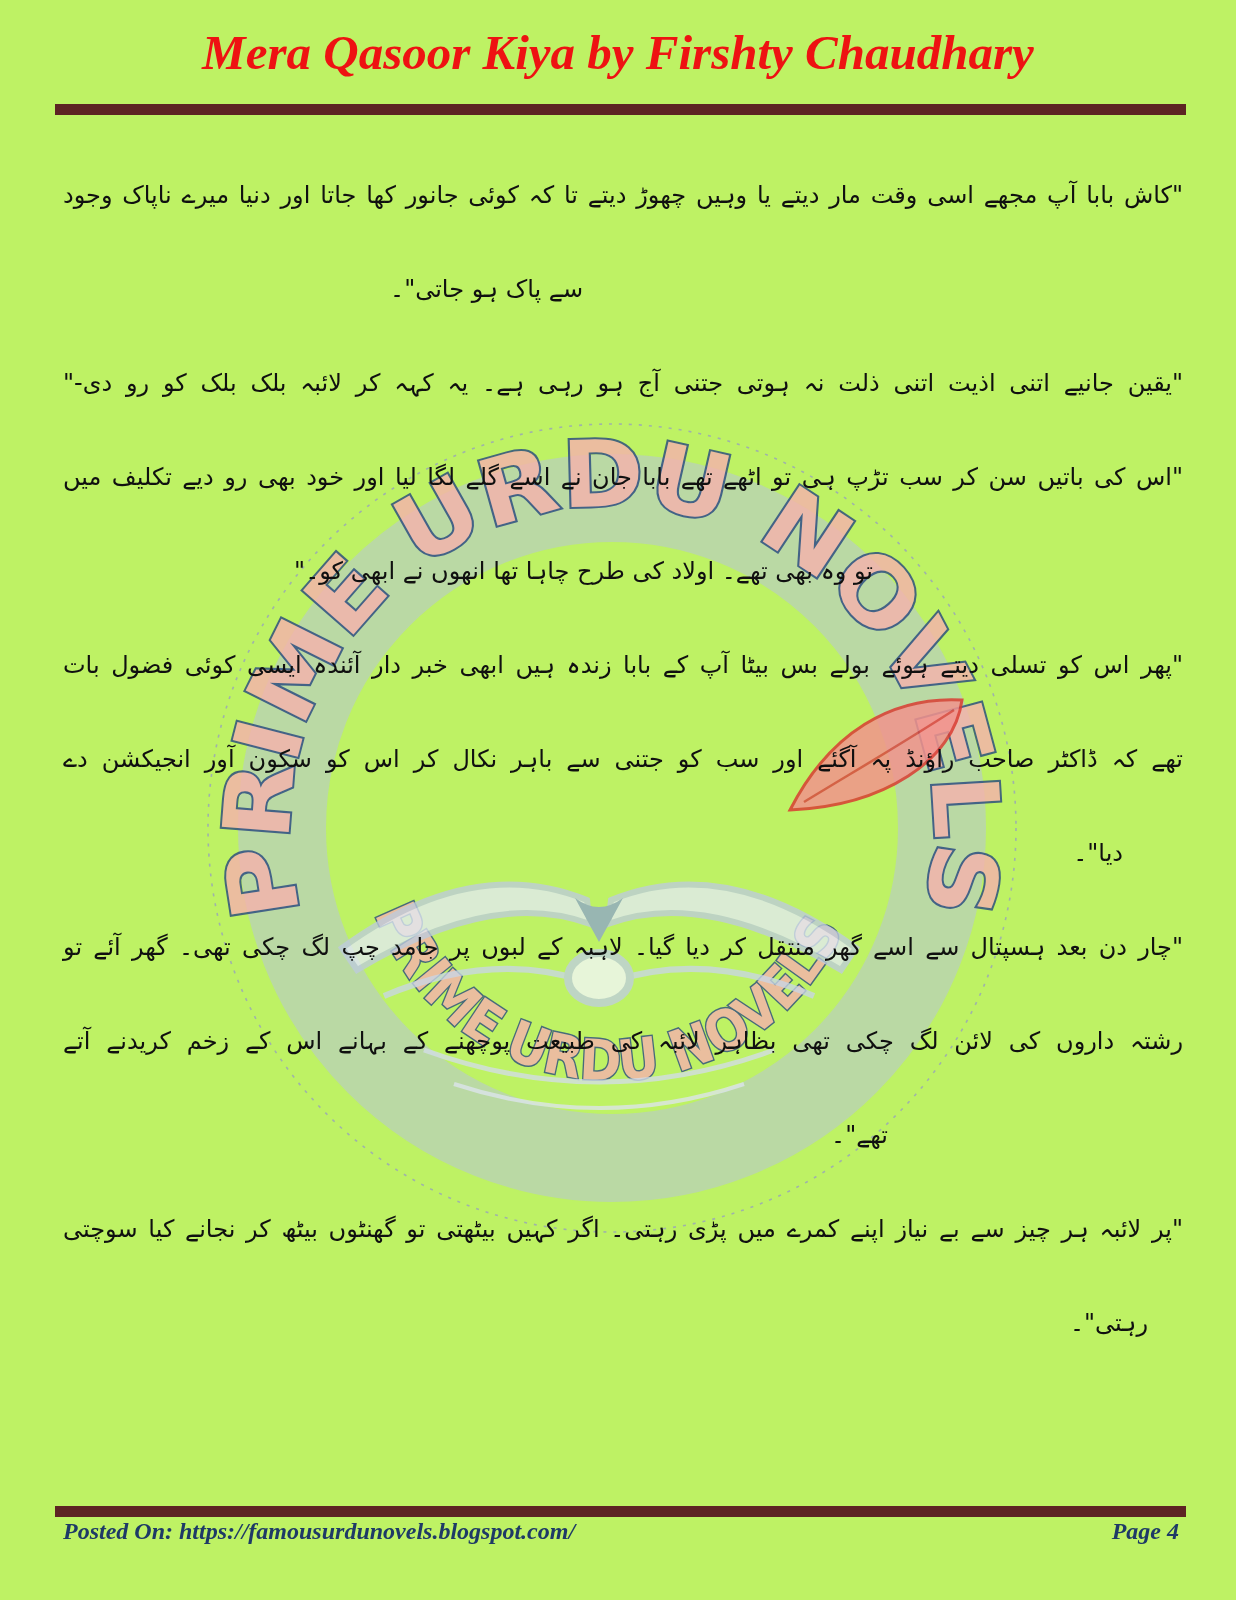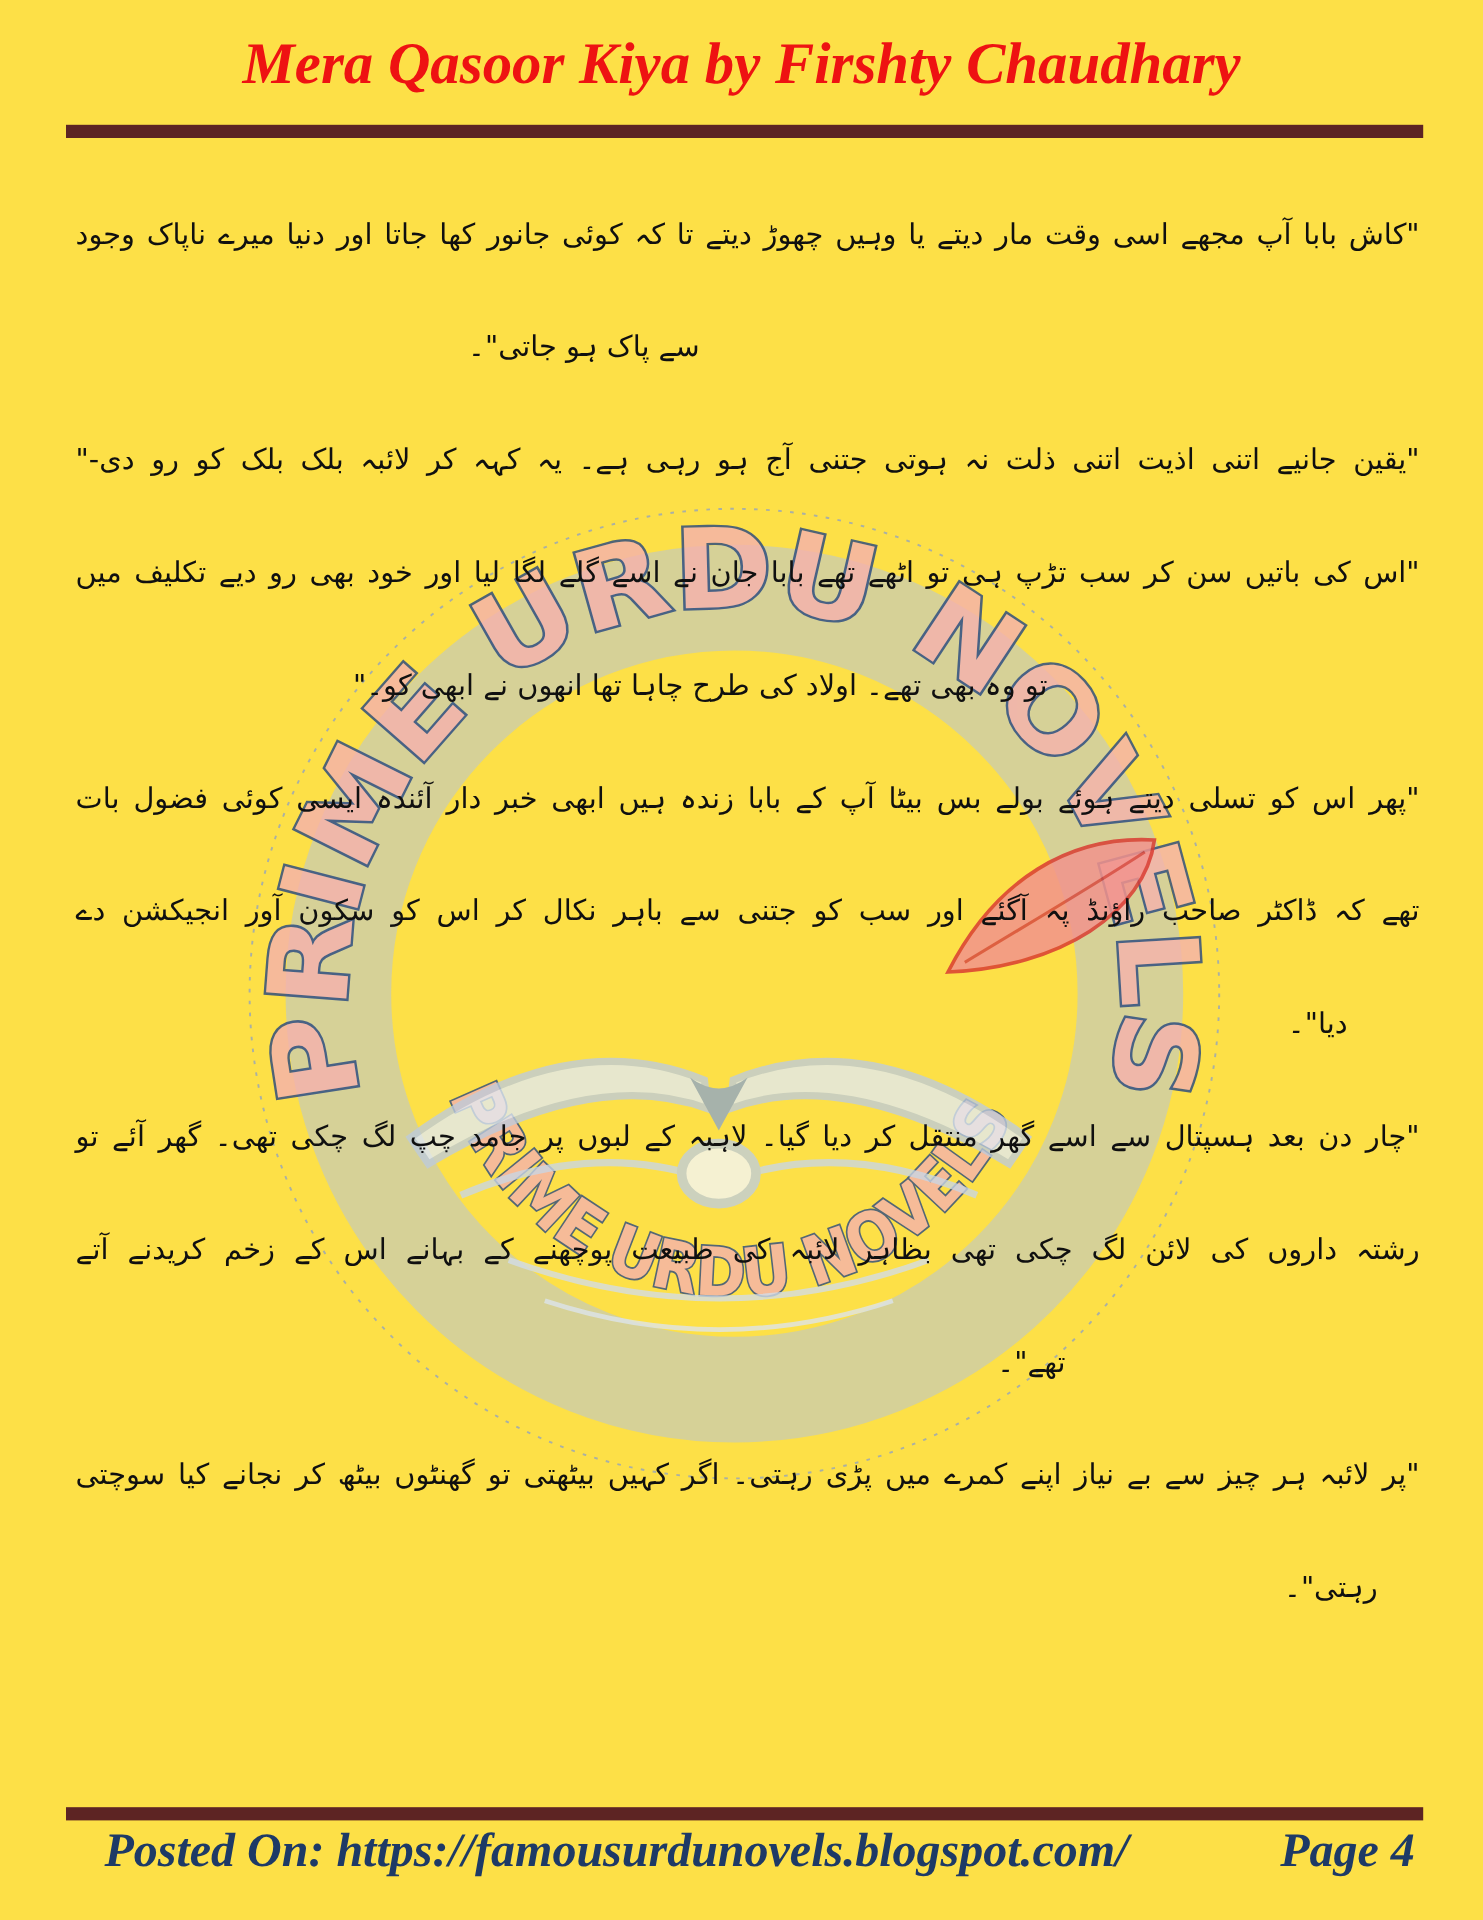--- a/index.html
+++ b/index.html
@@ -1,18 +1,18 @@
 <!DOCTYPE html>
 <html><head>
 <meta charset="utf-8">
 <style>
   html,body{margin:0;padding:0;background:#e9e9e9;}
   .page{
     position:relative;width:1236px;height:1600px;margin:0 auto;
-    background:#fde047;overflow:hidden;
+    background:#bef264;overflow:hidden;
     font-family:"Liberation Serif", serif;
   }
   
   .header-title{
     position:absolute;top:24px;left:0;right:0;
     text-align:center;
     font-family:"Liberation Serif", serif;
     font-style:italic;font-weight:bold;
     font-size:49px;letter-spacing:0px;
     color:#ee1212;
@@ -44,21 +44,21 @@
   
   .footer-rule{
     position:absolute;left:55px;right:50px;top:1506px;height:11px;
     background:#5d2423;
   }
   .footer-row{
     position:absolute;left:63px;right:57px;top:1518px;
     display:flex;justify-content:space-between;align-items:baseline;
     font-family:"Liberation Serif", serif;
     font-style:italic;font-weight:bold;
-    font-size:40px;color:#1e3a66;margin-left:24px;
+    font-size:24px;color:#1e3a66;
   }
 </style>
 </head>
 <body>
 
 <div class="page">
 
   <div class="header-title">Mera Qasoor Kiya by Firshty Chaudhary</div>
   <div class="header-rule"></div>
 

